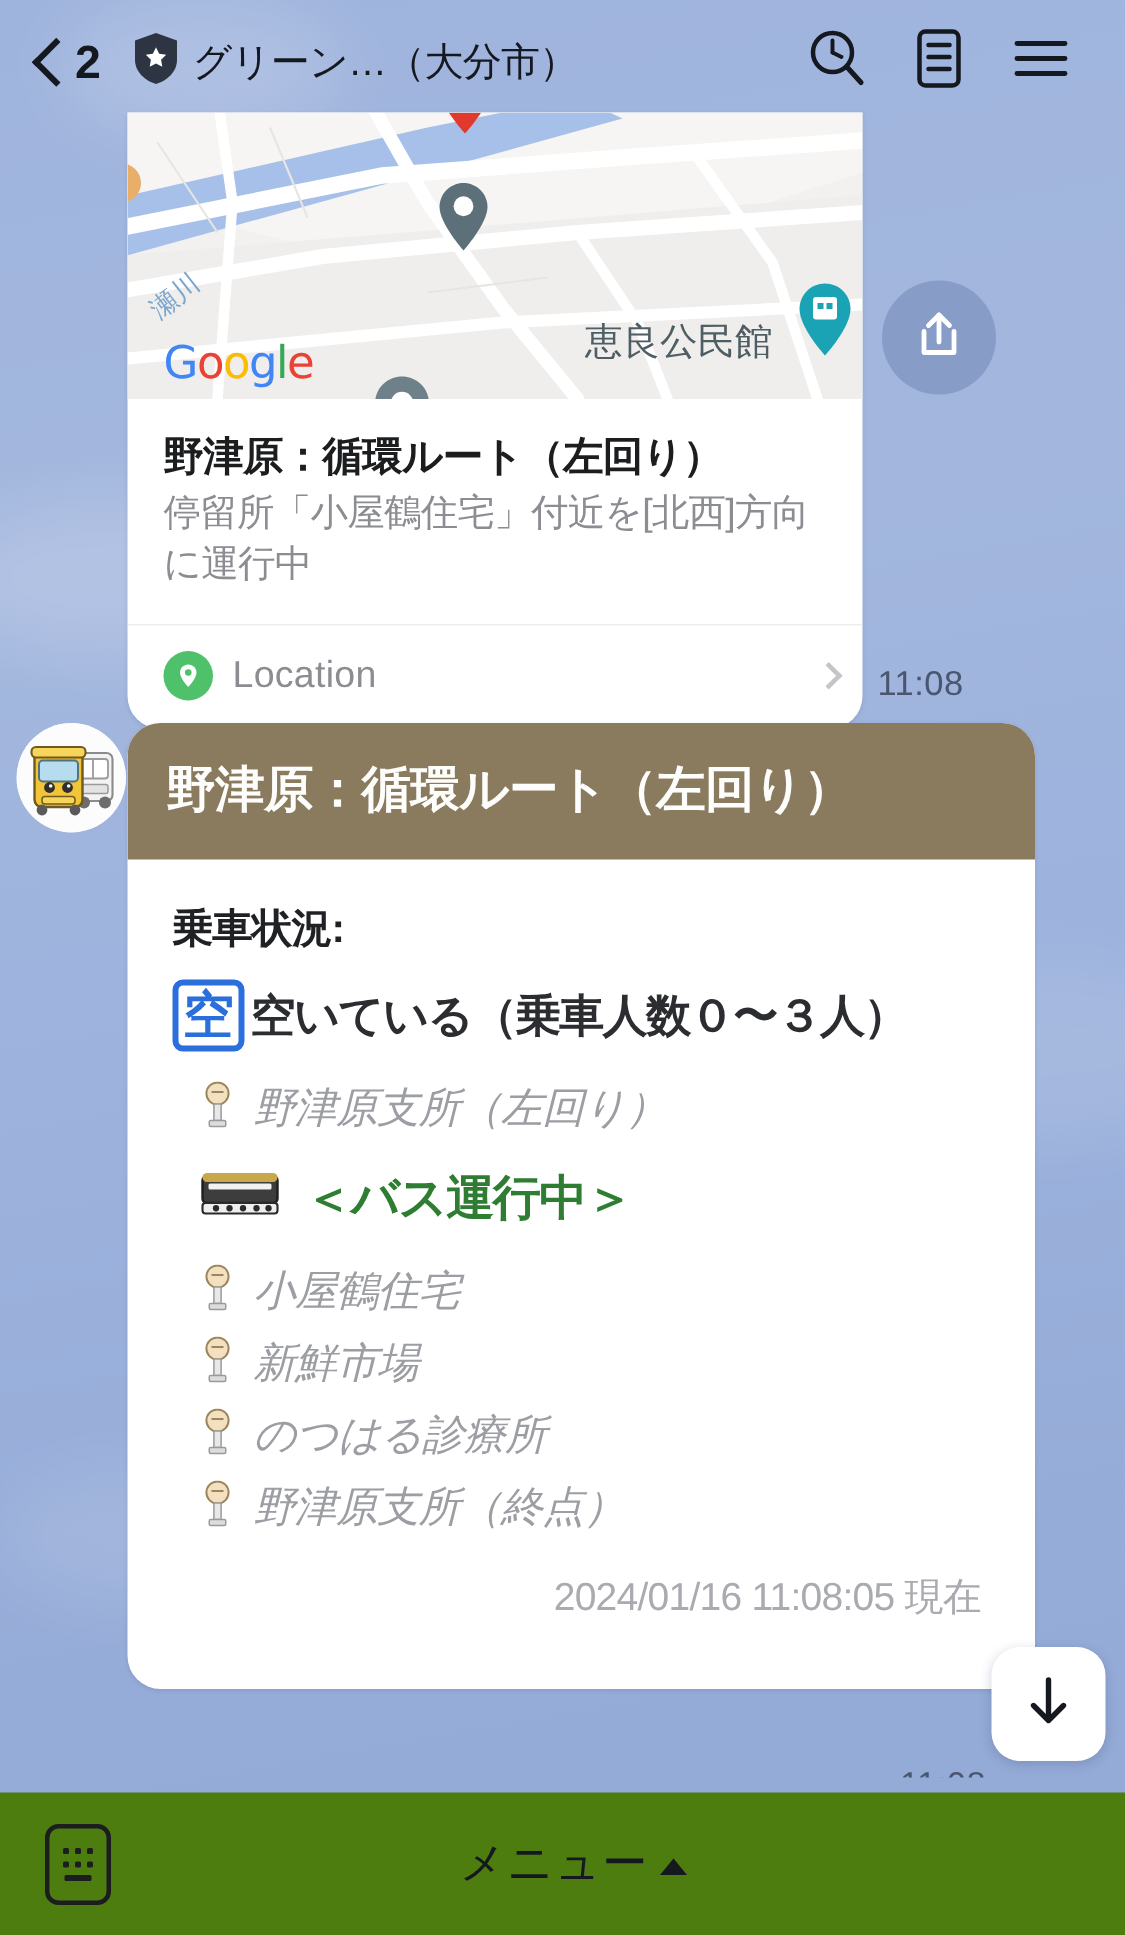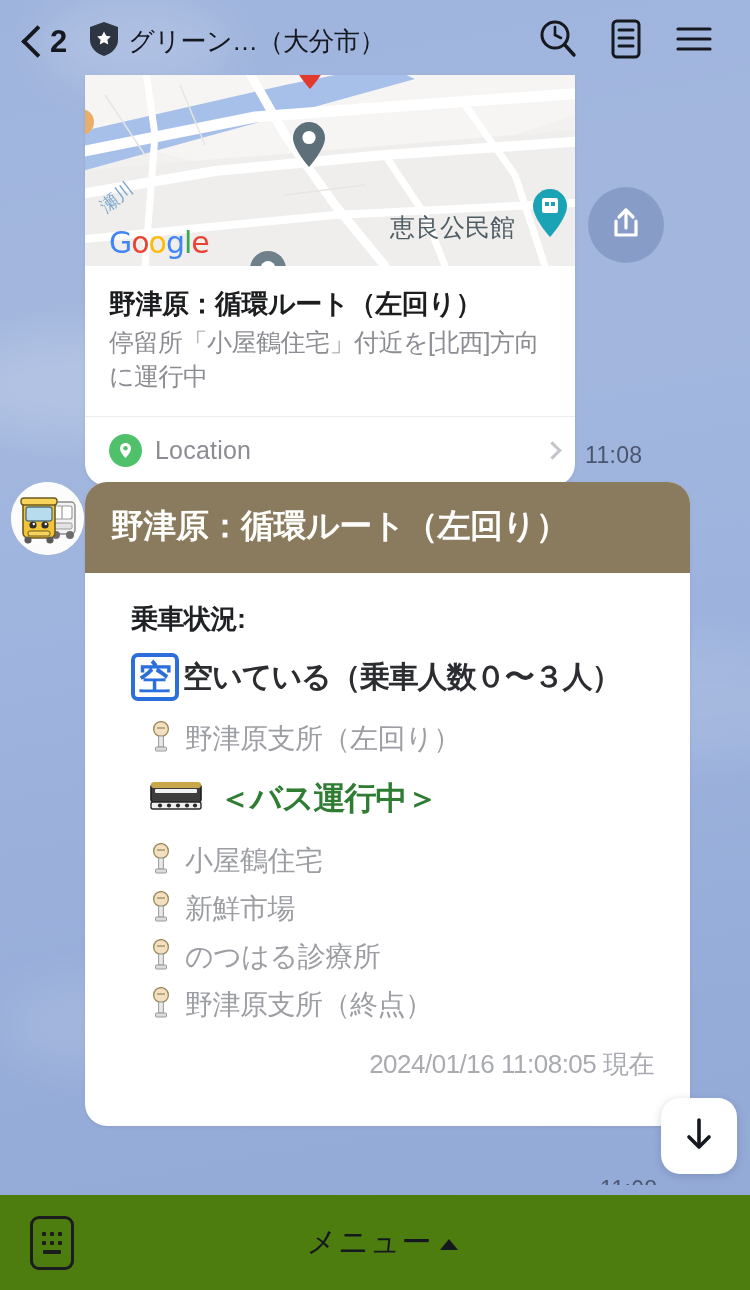--- a/index.html
+++ b/index.html
@@ -254,21 +254,21 @@
     padding: 22px 26px 24px 26px;
   }
   .bus-header-title {
     font-size: 33px;
     font-weight: 700;
     color: #fdfdfb;
     letter-spacing: -0.5px;
     white-space: nowrap;
   }
   .bus-body {
-    padding: 28px 30px 20px 46px;
+    padding: 28px 30px 20px 30px;
   }
   .sec-label {
     font-size: 27px;
     font-weight: 700;
     color: #1f2124;
     letter-spacing: -0.5px;
     margin-bottom: 16px;
   }
   .occupancy-row {
     display: flex;
@@ -294,21 +294,21 @@
     color: #2b2d31;
     letter-spacing: -1px;
     white-space: nowrap;
   }
   .stop-row {
     display: flex;
     align-items: center;
     gap: 12px;
     padding: 5px 0 5px 18px;
   }
-  .stop-row.muted .stop-name { color: #9c9ea3; }
+  .stop-row.muted .stop-name { color: #9c9ea3; font-style: italic; }
   .stop-name {
     font-size: 28px;
     color: #9c9ea3;
     letter-spacing: -0.5px;
     white-space: nowrap;
   }
   .stop-sign-icon { flex: 0 0 auto; display: block; }
 
   .bus-running-row {
     display: flex;

